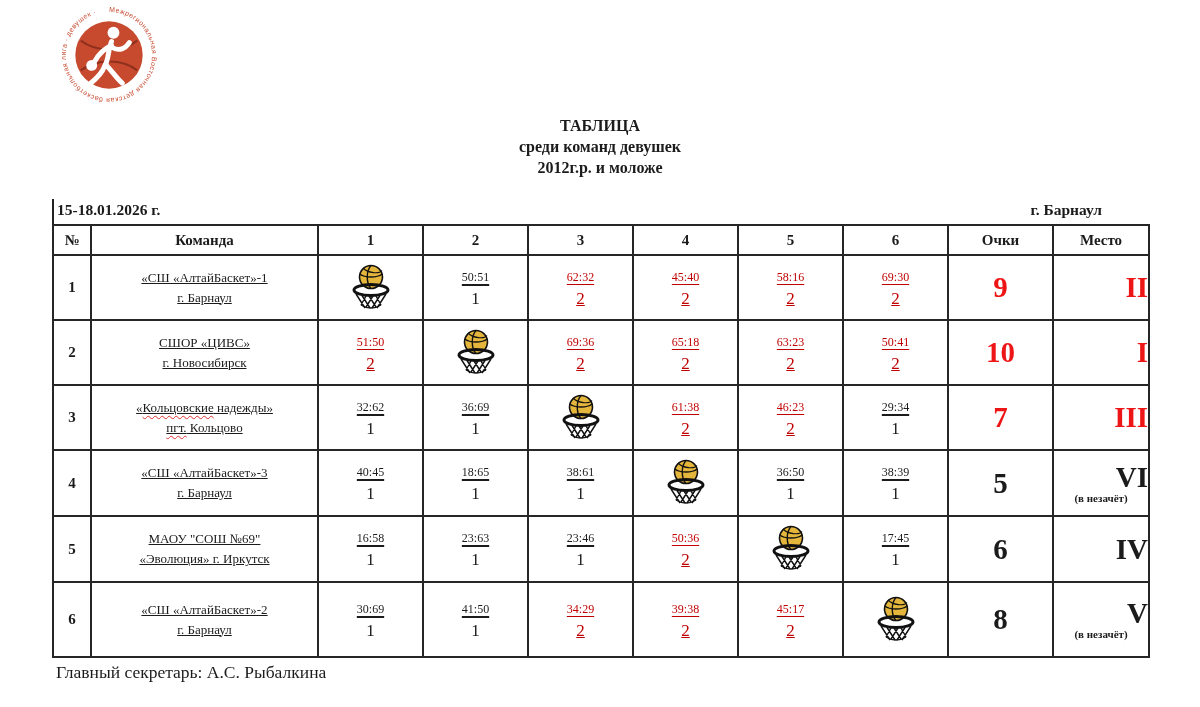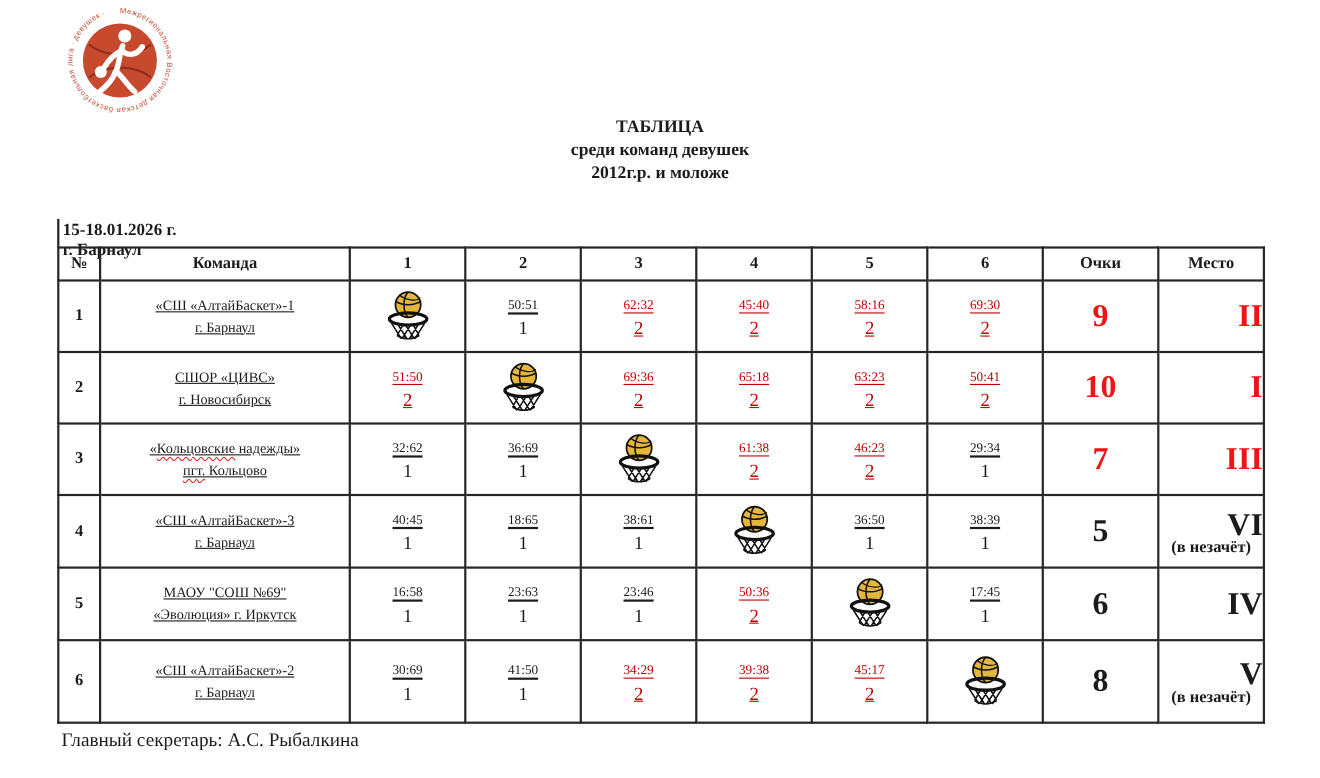--- a/index.html
+++ b/index.html
@@ -2,47 +2,47 @@
 <html style="--win: #C00000; --accent: #ED1515;"><head>
 <meta charset="utf-8">
 <style>
   html,body{margin:0;padding:0;background:#fff;}
   .page{position:relative;width:1200px;height:707px;background:#ffffff;overflow:hidden;
         font-family:"Liberation Serif",serif;color:#1b1b1b;}
   
   .logo{position:absolute;left:57px;top:3px;width:104px;height:104px;}
   .ring{font-family:"Liberation Sans",sans-serif;letter-spacing:.5px;}
   
-  .title{position:absolute;top:105px;left:0;width:100%;text-align:center;
+  .title{position:absolute;top:115px;left:0;width:100%;text-align:center;
          font-weight:bold;font-size:16px;line-height:21px;}
   
   .meta{position:absolute;top:199px;left:52px;width:1096px;box-sizing:border-box;
         display:flex;justify-content:space-between;align-items:flex-start;
         font-weight:bold;font-size:15.5px;border-left:2px solid #222;
-        padding:2px 46px 2px 3px;height:25px;flex-direction:column;}
+        padding:2px 46px 2px 3px;height:25px;}
   
   table.res{position:absolute;top:224px;left:52px;width:1096px;
         border-collapse:collapse;table-layout:fixed;}
   .res th,.res td{border:2px solid #262626;text-align:center;vertical-align:middle;padding:0;overflow:hidden;}
   .res thead tr{height:30px;}
   .res th{font-size:15px;font-weight:bold;}
   .res tbody tr{height:65px;}
   .res tbody tr:nth-child(4),.res tbody tr:nth-child(5){height:66px;}
   .res tbody tr:nth-child(6){height:75px;}
   .c-num{font-weight:bold;font-size:15px;}
   .c-team{font-size:13px;line-height:20px;text-decoration:underline;}
   .score{font-size:12px;line-height:21px;text-decoration:underline;
          text-decoration-thickness:1.5px;text-underline-offset:3px;}
   .gpts{font-size:17px;line-height:21px;}
   .win{color:var(--win,#C00000);text-decoration:underline;}
   .c-pts{font-size:29px;font-weight:bold;}
   .c-pts.red{color:var(--accent,#ED1515);}
   .roman{font-size:29px;font-weight:bold;line-height:31px;text-align:right;}
   .roman.red{color:var(--accent,#ED1515);}
-  .note{font-size:15px;font-weight:bold;line-height:13px;margin-top:-1px;}
+  .note{font-size:11px;font-weight:bold;line-height:13px;margin-top:-1px;}
   .hoop svg{display:block;margin:0 auto;}
   .wavy{text-decoration:underline wavy #e03030;text-decoration-thickness:1px;text-underline-offset:2.5px;}
   .footer{position:absolute;top:659px;left:56px;font-size:17.5px;line-height:26px;}
 </style>
 </head>
 <body>
 
 <div class="page">
 
   <div class="logo">

